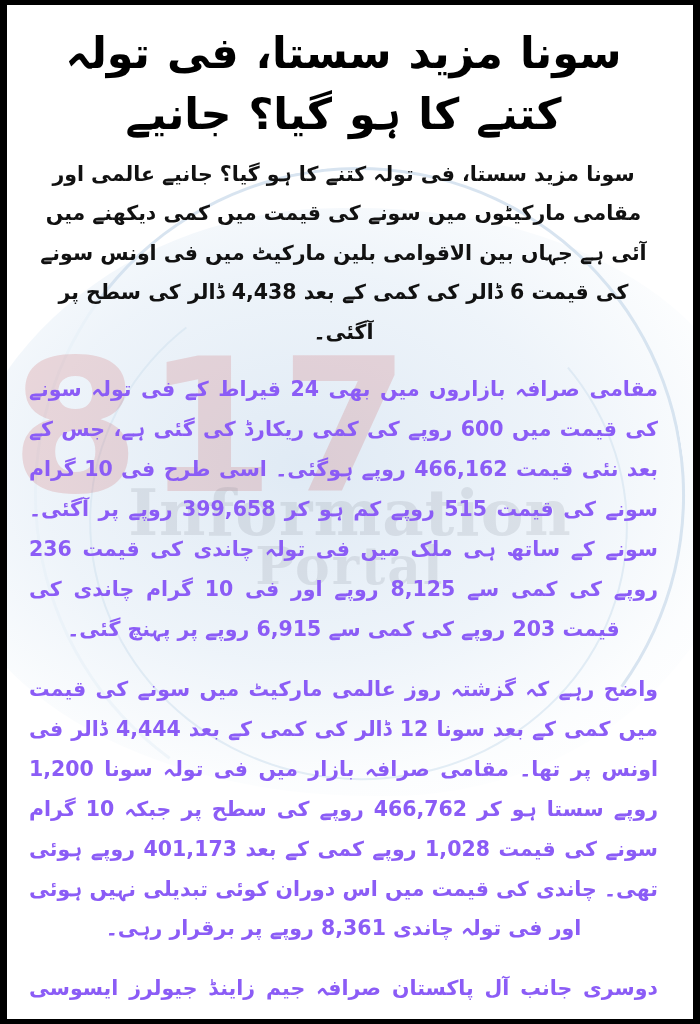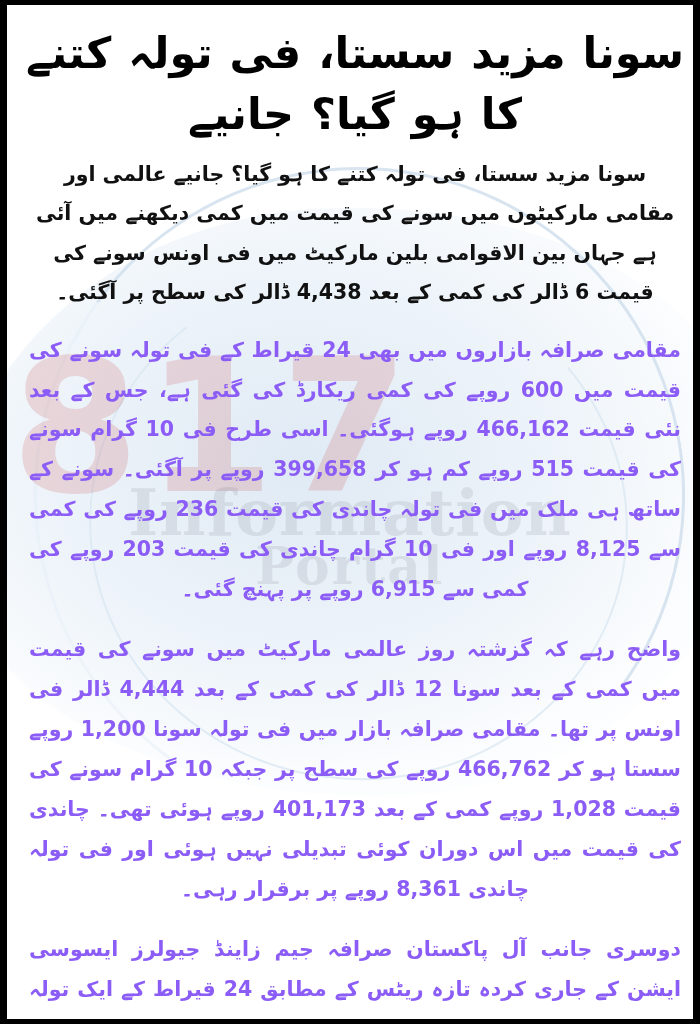--- a/index.html
+++ b/index.html
@@ -96,21 +96,21 @@
     user-select: none;
     white-space: nowrap;
   }
   .wm-word.a { top: 470px; font-size: 64px; letter-spacing: 1px; text-align: center; }
   .wm-word.b { top: 530px; font-size: 52px; letter-spacing: 2px; }
 
   
   .content {
     position: relative;
     z-index: 2;
-    padding: 14px 8px 10px 18px;
+    padding: 14px 31px 10px 18px;
     box-sizing: border-box;
     height: 100%;
   }
 
   .headline {
     font-family: "DejaVu Sans", sans-serif;
     font-weight: 700;
     font-size: 43px;
     line-height: 1.42;
     color: #000000;

